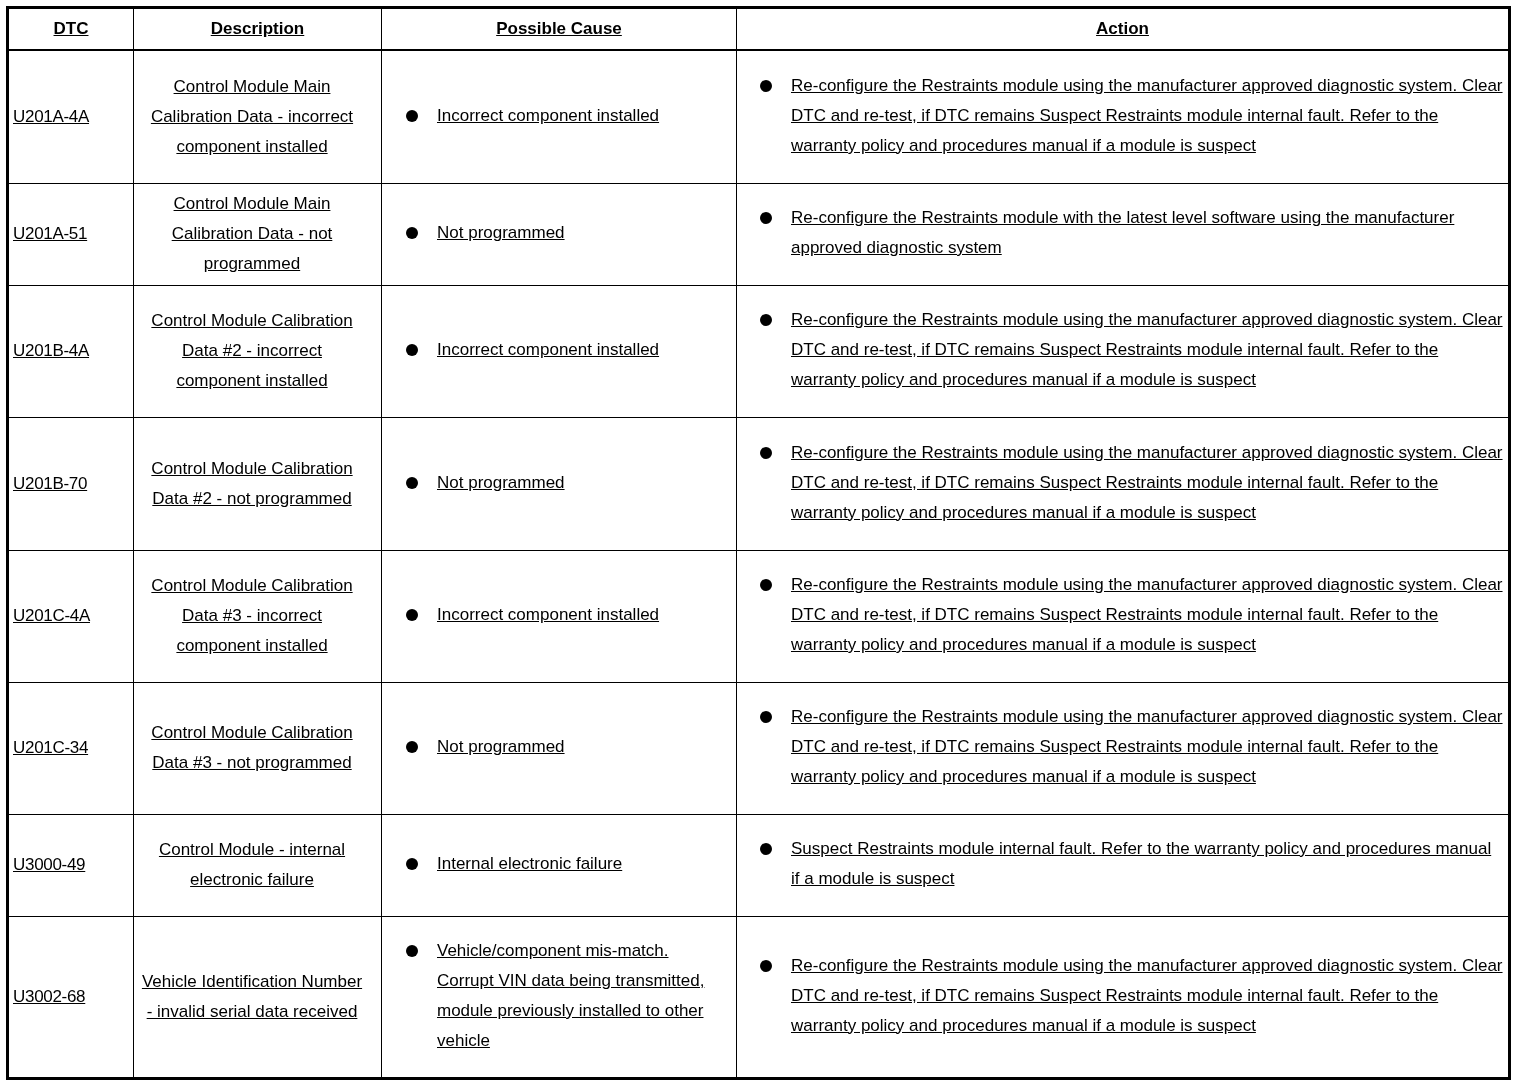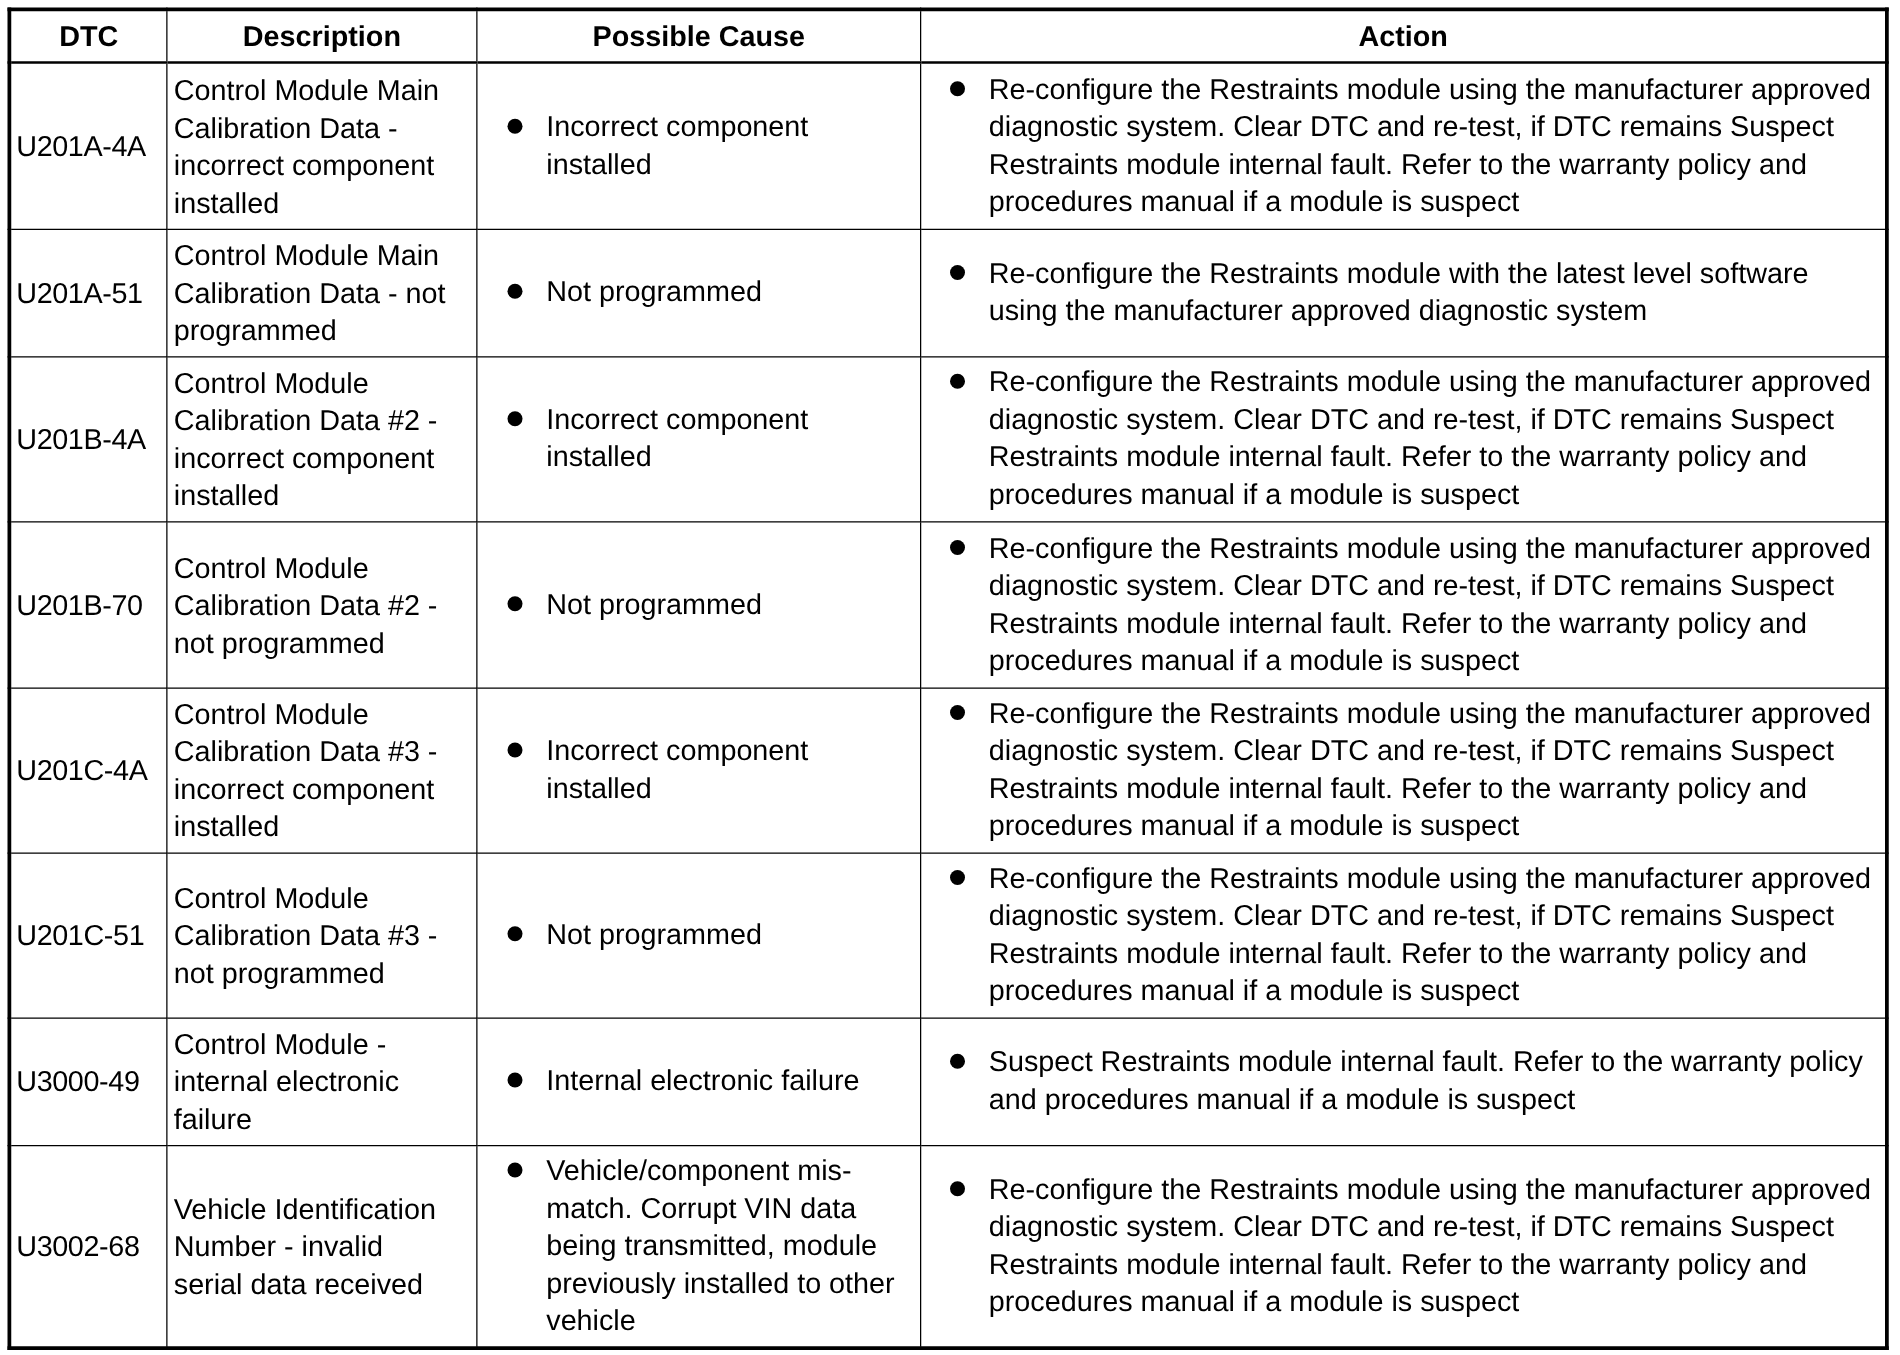--- a/index.html
+++ b/index.html
@@ -26,37 +26,39 @@
     }
     table.dtc-table col.c-dtc { width: 126px; }
     table.dtc-table col.c-desc { width: 248px; }
     table.dtc-table col.c-cause { width: 355px; }
     table.dtc-table col.c-action { width: 773px; }
 
     th, td {
       border: 1.5px solid #000;
       padding: 0;
       vertical-align: middle;
-      font-size: 23px;
+      font-size: 17px;
       line-height: 30px;
+      text-decoration: underline;
     }
     th {
       height: 40px;
       font-weight: bold;
       text-align: center;
       border-bottom: 2.5px solid #000;
     }
     td.dtc {
       padding-left: 4px;
       white-space: nowrap;
       letter-spacing: -0.3px;
     }
     td.desc {
       padding-left: 5px;
       padding-right: 16px;
+      text-align: center;
     }
     td.cause, td.action {
       padding-top: 2px;
       padding-bottom: 4px;
     }
     ul.bullets {
       list-style: none;
       margin: 0;
       padding: 0;
     }
@@ -171,21 +173,21 @@
         </ul>
       </td>
       <td class="action">
         <ul class="bullets">
           <li><span class="bullet-dot"></span><span>Re-configure the Restraints module using the manufacturer approved diagnostic system. Clear DTC and re-test, if DTC remains Suspect Restraints module internal fault. Refer to the warranty policy and procedures manual if a module is suspect</span></li>
         </ul>
       </td>
     </tr>
 
     <tr style="height:132px">
-      <td class="dtc">U201C-51</td>
+      <td class="dtc">U201C-34</td>
       <td class="desc">Control Module Calibration Data #3 - not programmed</td>
       <td class="cause">
         <ul class="bullets">
           <li><span class="bullet-dot"></span><span>Not programmed</span></li>
         </ul>
       </td>
       <td class="action">
         <ul class="bullets">
           <li><span class="bullet-dot"></span><span>Re-configure the Restraints module using the manufacturer approved diagnostic system. Clear DTC and re-test, if DTC remains Suspect Restraints module internal fault. Refer to the warranty policy and procedures manual if a module is suspect</span></li>
         </ul>

